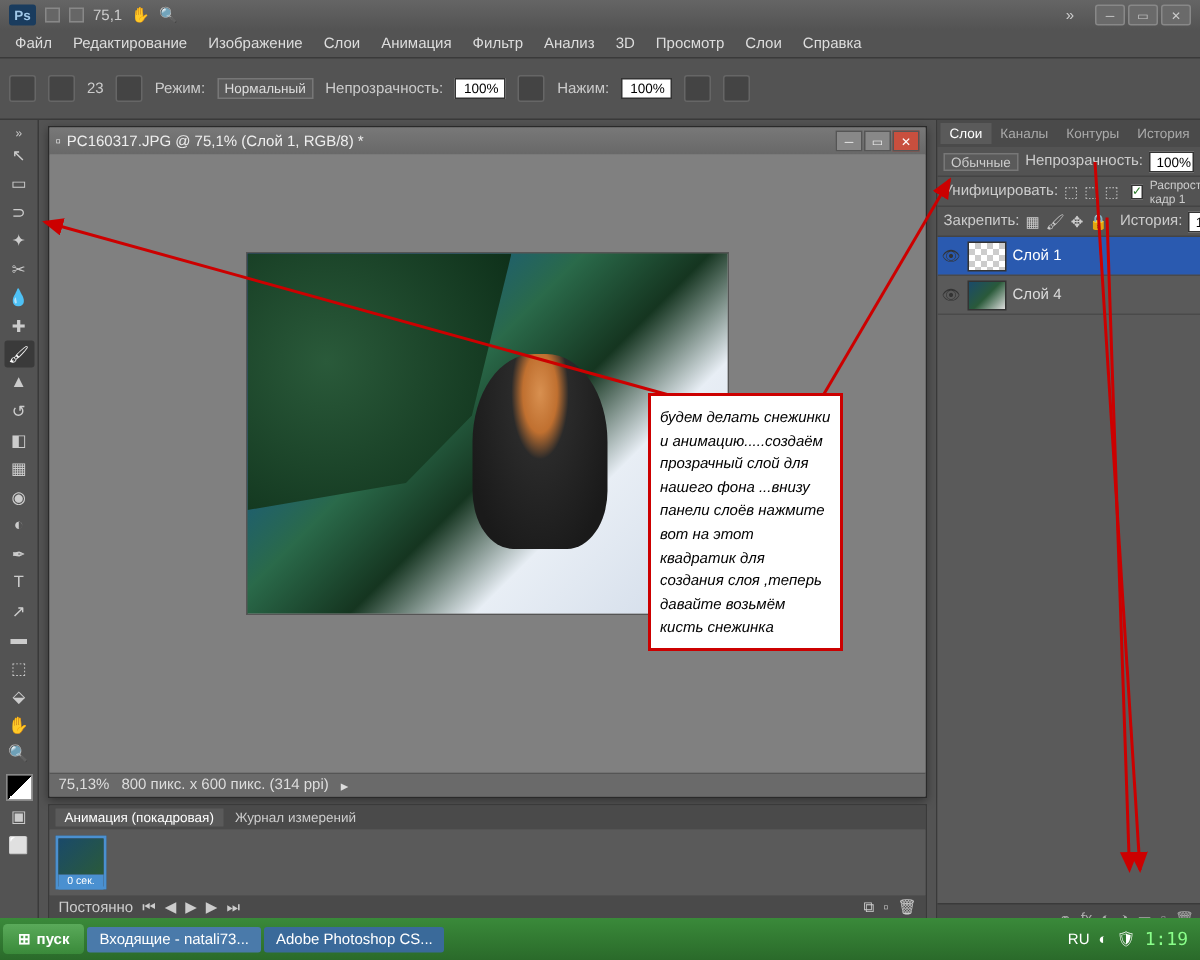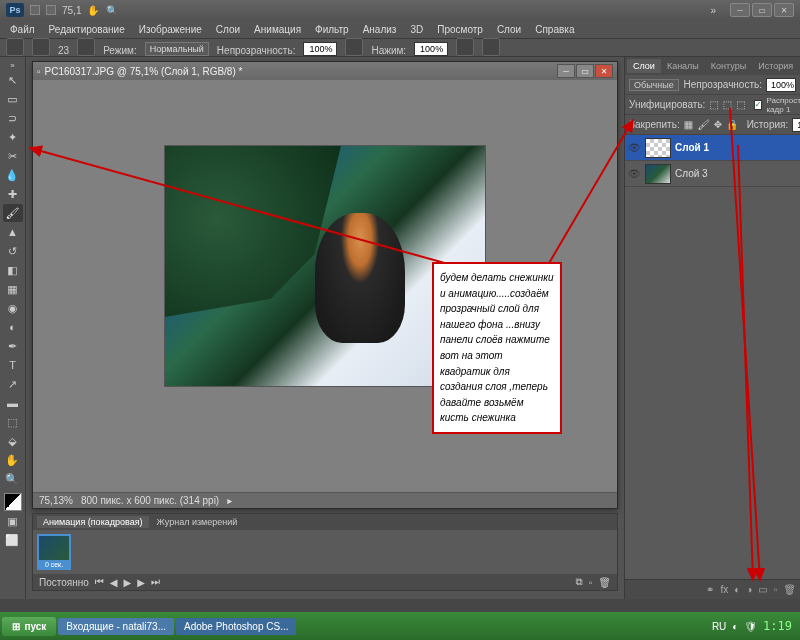--- a/index.html
+++ b/index.html
@@ -5,21 +5,21 @@
 *{margin:0;padding:0;box-sizing:border-box;font-family:Tahoma,Arial,sans-serif;font-size:10px;user-select:none}
 body{width:800px;height:640px;background:#464646;overflow:hidden;position:relative}
 .titlebar{height:20px;background:linear-gradient(#656565,#535353);display:flex;align-items:center;padding:0 6px;color:#ccc;gap:6px}
 .ps-logo{width:18px;height:14px;background:#1a3c5e;color:#a1c8e8;font-weight:bold;font-size:9px;display:flex;align-items:center;justify-content:center;border-radius:2px}
 .titlebar .sp{flex:1}
 .btn-workspace{background:#6a6a6a;border:1px solid #888;padding:2px 8px;color:#e0e0e0;font-size:10px;border-radius:2px}
 .win-btns{display:flex;gap:2px;margin-left:8px}
 .win-btn{width:20px;height:14px;border:1px solid #888;background:#6a6a6a;border-radius:2px;display:flex;align-items:center;justify-content:center;color:#ccc;font-size:8px}
 .menubar{height:18px;background:#535353;display:flex;align-items:center;padding:0 4px;gap:2px}
 .menubar span{color:#ddd;padding:2px 6px;font-size:10px}
-.optbar{height:19px;background:#535353;border-top:1px solid #3a3a3a;border-bottom:1px solid #3a3a3a;display:flex;align-items:flex-end;padding:0 6px;gap:8px;color:#ccc}
+.optbar{height:42px;background:#535353;border-top:1px solid #3a3a3a;border-bottom:1px solid #3a3a3a;display:flex;align-items:center;padding:0 6px;gap:8px;color:#ccc}
 .opt-ico{width:18px;height:18px;background:#444;border:1px solid #666;border-radius:2px}
 .opt-sel{background:#5a5a5a;border:1px solid #777;padding:1px 4px;color:#ddd;font-size:9px}
 .opt-num{background:#fff;color:#000;padding:1px 4px;font-size:9px;border:1px solid #333;width:34px;display:inline-block;text-align:right}
 .main{display:flex;height:542px}
 .tools{width:26px;background:#535353;border-right:1px solid #3a3a3a;display:flex;flex-direction:column;align-items:center;padding-top:4px;gap:1px}
 .tool{width:20px;height:18px;display:flex;align-items:center;justify-content:center;color:#ccc;font-size:11px;border-radius:2px}
 .tool.sel{background:#3a3a3a}
 .tool.brush{color:#fff}
 .center{flex:1;background:#535353;display:flex;flex-direction:column;position:relative}
 .docwin{margin:4px 6px 0 6px;background:#808080;border:1px solid #2a2a2a;display:flex;flex-direction:column;height:448px;box-shadow:0 2px 6px rgba(0,0,0,.4)}
@@ -51,21 +51,21 @@
 .pnl-sel{background:#5a5a5a;border:1px solid #777;padding:0 4px;font-size:9px}
 .chk{width:10px;height:10px;background:#fff;border:1px solid #333;display:inline-flex;align-items:center;justify-content:center;color:#2a7a2a;font-size:8px}
 .layers{flex:1;background:#5a5a5a;overflow:hidden}
 .layer{height:26px;display:flex;align-items:center;padding:0 2px;gap:4px;border-bottom:1px solid #4a4a4a}
 .layer.sel{background:#2a5ab0;color:#fff}
 .layer-eye{width:14px;height:14px;display:flex;align-items:center;justify-content:center;color:#333;font-size:10px}
 .layer-thumb{width:26px;height:20px;background:#888;border:1px solid #333}
 .layer-thumb.tr{background:repeating-conic-gradient(#ccc 0 25%,#fff 0 50%) 0 0/8px 8px}
 .layer-thumb.img{background:linear-gradient(135deg,#1a4a6a,#2a5a3a,#ddd)}
 .layer-name{font-size:10px;color:#ddd}
-.layer.sel .layer-name{color:#fff;font-weight:bold}
+.layer.sel .layer-name{color:#fff;font-weight:normal}
 .layer-btm{height:20px;background:#4a4a4a;border-top:1px solid #3a3a3a;display:flex;align-items:center;justify-content:flex-end;padding:0 4px;gap:6px;color:#aaa;font-size:10px}
 .annot{position:absolute;border:2px solid #c00;background:#fff;padding:6px;font-style:italic;font-size:12px;color:#000;line-height:1.3;z-index:50;width:130px;font-family:Georgia,serif}
 .arrow-svg{position:absolute;top:0;left:0;pointer-events:none;z-index:40}
 .taskbar{position:absolute;bottom:0;left:0;right:0;height:28px;background:linear-gradient(#3a8a3a,#2a6a2a);display:flex;align-items:center;padding:0 2px;gap:2px}
 .start{background:linear-gradient(#5aaa5a,#3a8a3a);color:#fff;padding:4px 10px;border-radius:3px;font-size:11px;font-weight:bold;display:flex;align-items:center;gap:4px}
 .task{background:#4a7aaa;color:#fff;padding:3px 8px;font-size:10px;border-radius:2px;max-width:120px;overflow:hidden;white-space:nowrap}
 .task.act{background:#3a6a9a}
 .tray{margin-left:auto;display:flex;align-items:center;gap:6px;color:#fff;font-size:10px;padding-right:6px}
 .clock{font-family:monospace;font-size:12px;color:#8aff8a}
 .sq{width:10px;height:10px;border:1px solid #888;background:#666;display:inline-block}
@@ -230,21 +230,21 @@
     </div>
     <div class="layers">
       <div class="layer sel">
         <div class="layer-eye">👁</div>
         <div class="layer-thumb tr"></div>
         <span class="layer-name">Слой 1</span>
       </div>
       <div class="layer">
         <div class="layer-eye">👁</div>
         <div class="layer-thumb img"></div>
-        <span class="layer-name">Слой 3</span>
+        <span class="layer-name">Слой 4</span>
       </div>
     </div>
     <div class="layer-btm">
       <span>⚭</span>
       <span>fx</span>
       <span>◐</span>
       <span>◑</span>
       <span>▭</span>
       <span>▫</span>
       <span>🗑</span>

